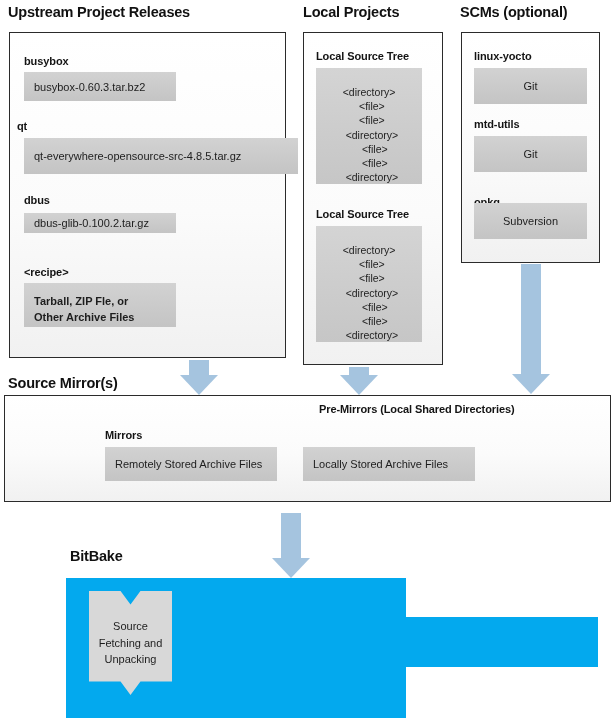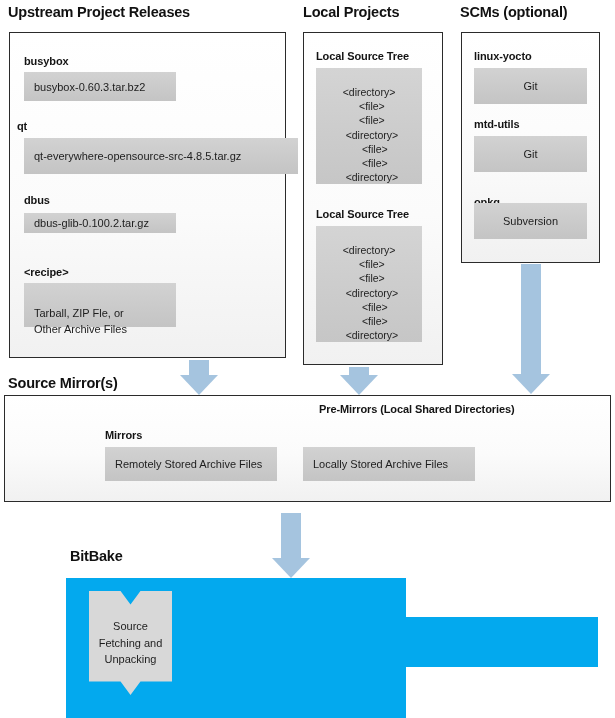--- a/index.html
+++ b/index.html
@@ -60,23 +60,24 @@
     padding-left: 10px;
     white-space: nowrap;
   }
   .chip.center {
     justify-content: center;
     padding-left: 0;
     text-align: center;
   }
   .chip.multiline {
     display: block;
-    padding-top: 23px;
+    padding-top: 11px;
     line-height: 1.45;
     white-space: pre-line;
+    font-weight: bold;
   }
 
   
   .tree {
     position: absolute;
     background: linear-gradient(to bottom, #d4d4d4 0%, #cdcdcd 50%, #c6c6c6 100%);
     box-sizing: border-box;
     font-size: 10.5px;
     color: #1d1d1d;
     text-align: center;

